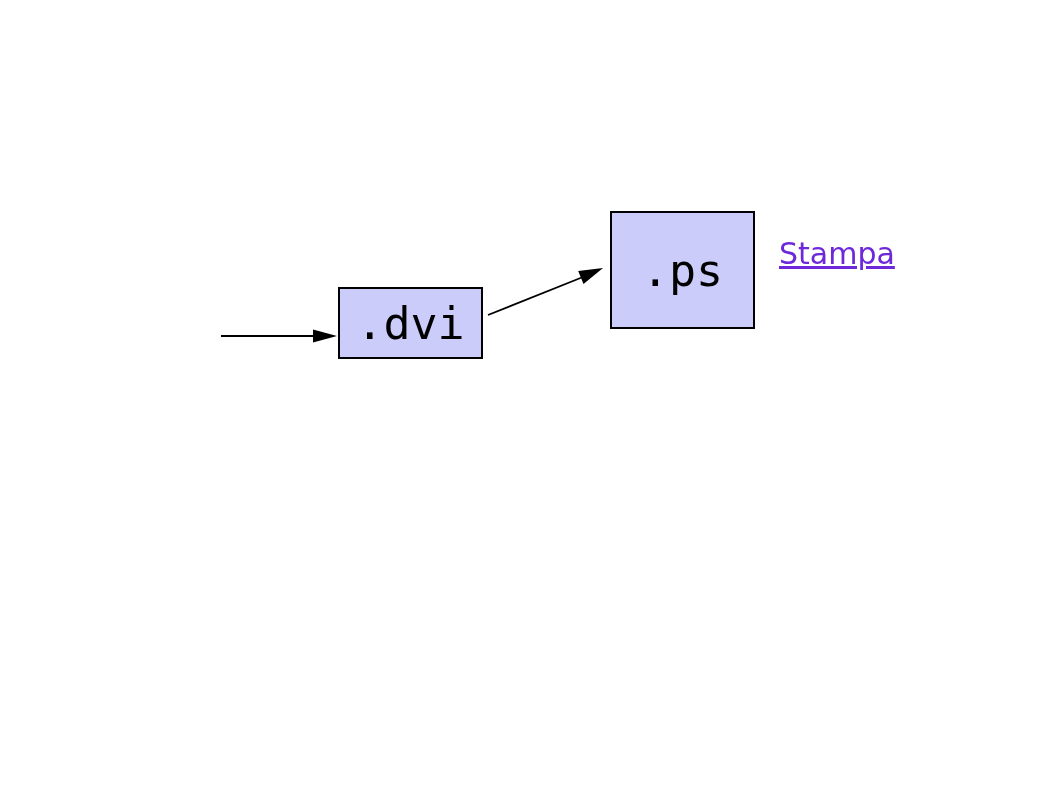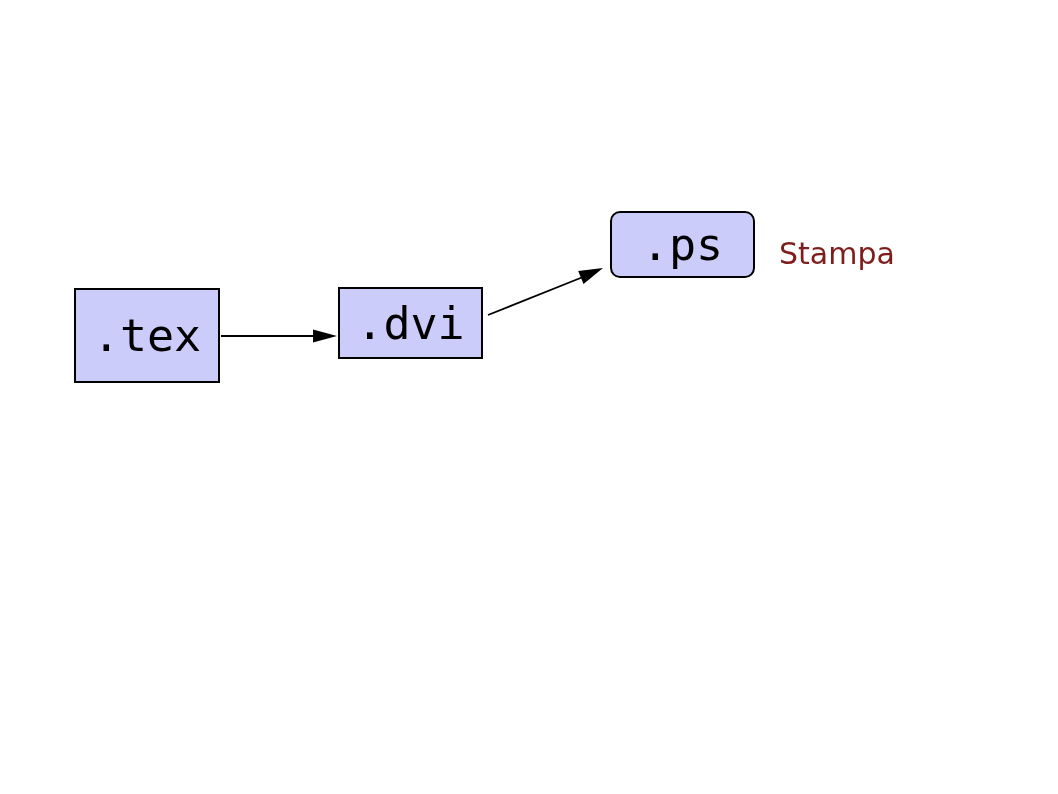--- a/index.html
+++ b/index.html
@@ -26,27 +26,28 @@
   }
   .node-label {
     font-family: "DejaVu Sans Mono", "Liberation Mono", monospace;
     font-size: 45px;
     color: #000000;
     white-space: nowrap;
     line-height: 1;
   }
   #node-tex { left: 74px;  top: 288px; width: 146px; height: 95px; }
   #node-dvi { left: 338px; top: 287px; width: 145px; height: 72px; }
-  #node-ps  { left: 610px; top: 211px; width: 145px; height: 67px; border-radius: 10px; }
+  #node-ps  { left: 610px; top: 211px; width: 145px; height: 118px; }
   .annotation {
     position: absolute;
     font-size: 30px;
-    color: #7f1d1d;
+    color: #6d28d9;
     white-space: nowrap;
     line-height: 1;
+    text-decoration: underline;
   }
   #label-stampa { left: 779px; top: 239px; }
   #edges {
     position: absolute;
     left: 0;
     top: 0;
     width: 1058px;
     height: 794px;
     pointer-events: none;
   }
@@ -62,23 +63,20 @@
       <line x1="221" y1="336" x2="315" y2="336" stroke="#000000" stroke-width="1.8"></line>
       <polygon points="337,336 313,329.5 313,342.5" fill="#000000"></polygon>
     </g>
 
     <g>
       <line x1="488" y1="315" x2="583" y2="277" stroke="#000000" stroke-width="1.8"></line>
       <polygon points="603,268 578.2,270.9 583.5,283.9" fill="#000000"></polygon>
     </g>
   </svg>
 
-  <div class="node" id="node-tex">
-    <span class="node-label">.tex</span>
-  </div>
 
   <div class="node" id="node-dvi">
     <span class="node-label">.dvi</span>
   </div>
 
   <div class="node" id="node-ps">
     <span class="node-label">.ps</span>
   </div>
 
   <div class="annotation" id="label-stampa">Stampa</div>

